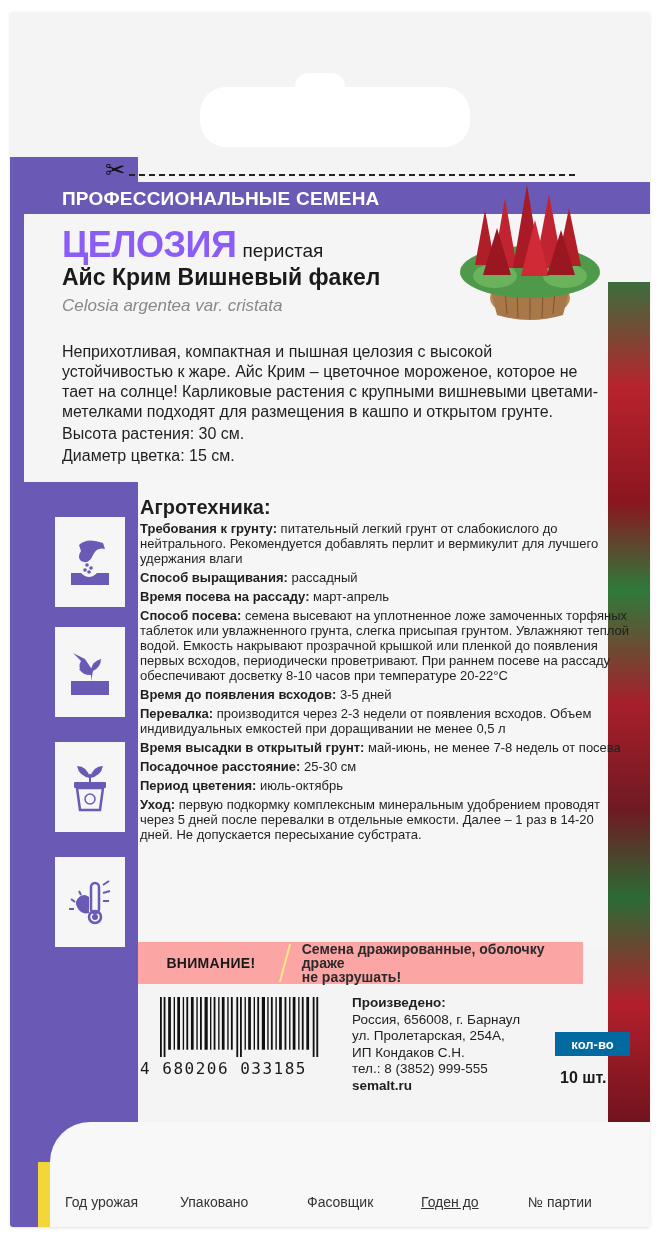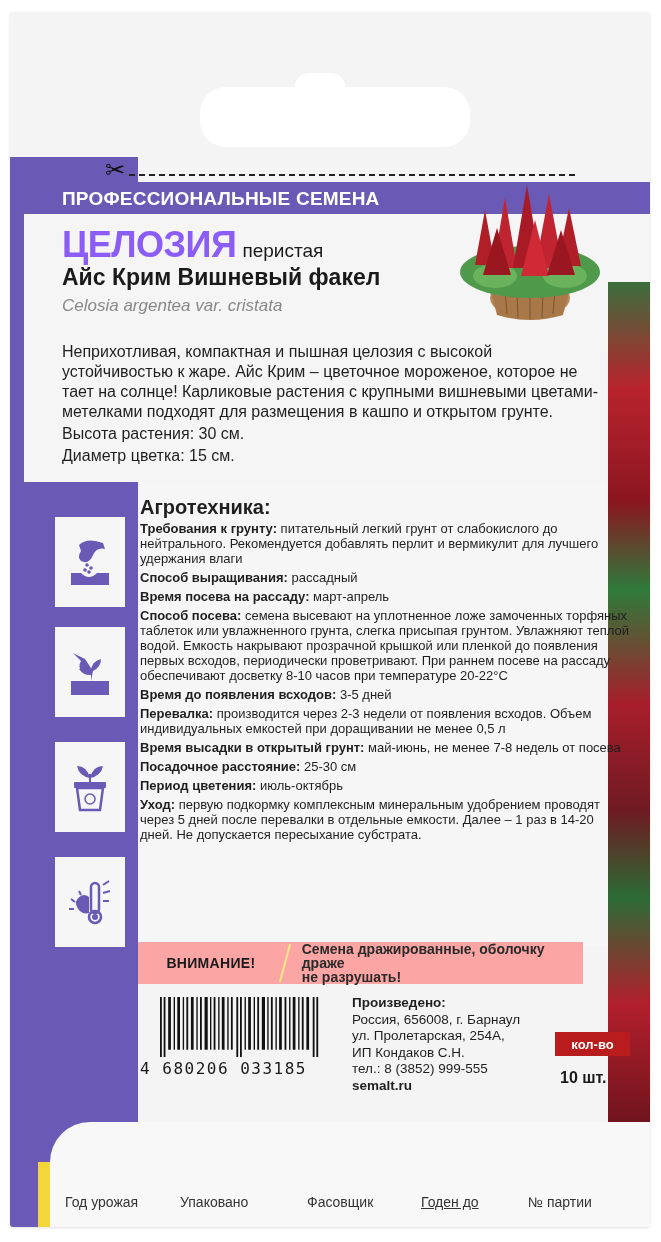--- a/index.html
+++ b/index.html
@@ -55,21 +55,21 @@
     .warning-text { padding-left: 16px; font-size: 14px; font-weight: bold; color: #2a2a2a; line-height: 14px; }
 
     .barcode { position: absolute; left: 130px; top: 985px; width: 200px; height: 90px; }
     .barcode-bars { position: absolute; left: 0; top: 0; width: 200px; height: 60px; display: flex; align-items: flex-start; }
     .barcode-digits { position: absolute; left: 0; top: 62px; font-family: "DejaVu Sans Mono", monospace; font-size: 16px; letter-spacing: 1.5px; color: #1a1a1a; }
 
     .producer { position: absolute; left: 342px; top: 983px; font-size: 13.5px; line-height: 16.5px; color: #1f1f1f; }
     .producer .ph { font-weight: bold; }
     .producer .site { font-weight: bold; }
 
-    .qty-badge { position: absolute; left: 545px; top: 1020px; width: 75px; height: 24px; background: #b91c1c; color: #fff; font-size: 13px; font-weight: bold; display: flex; align-items: center; justify-content: center; }
+    .qty-badge { position: absolute; left: 545px; top: 1020px; width: 75px; height: 24px; background: #0369a1; color: #fff; font-size: 13px; font-weight: bold; display: flex; align-items: center; justify-content: center; }
     .qty-value { position: absolute; left: 550px; top: 1057px; font-size: 16px; font-weight: 900; color: #1a1a1a; }
 
     .footer-fields { position: absolute; left: 45px; top: 1182px; width: 580px; display: flex; font-size: 14px; color: #333; }
     .footer-fields span { position: absolute; white-space: nowrap; }
   </style>
 </head>
 <body>
 
 <div class="packet">
   <div class="hang-hole"></div>

